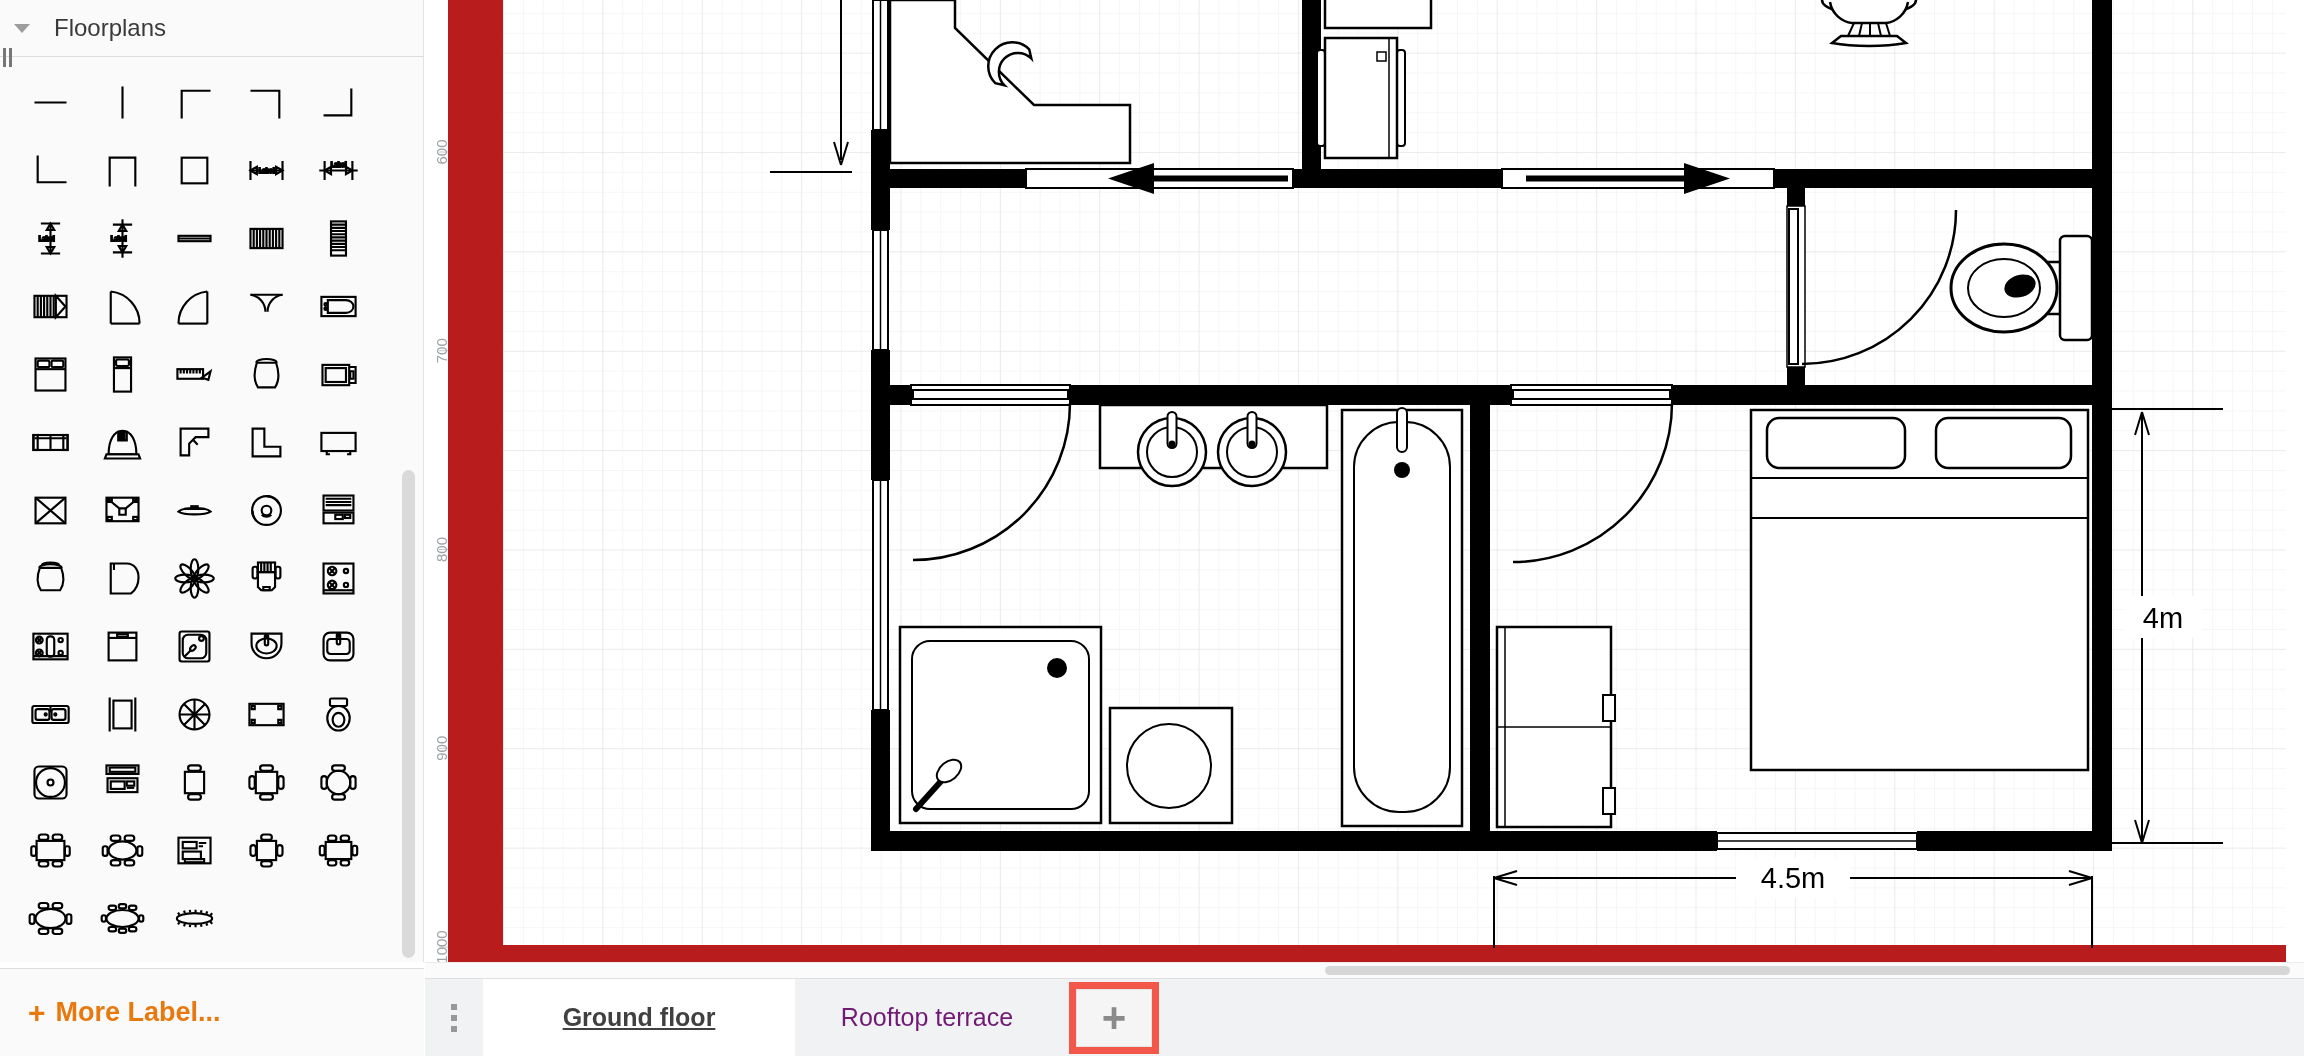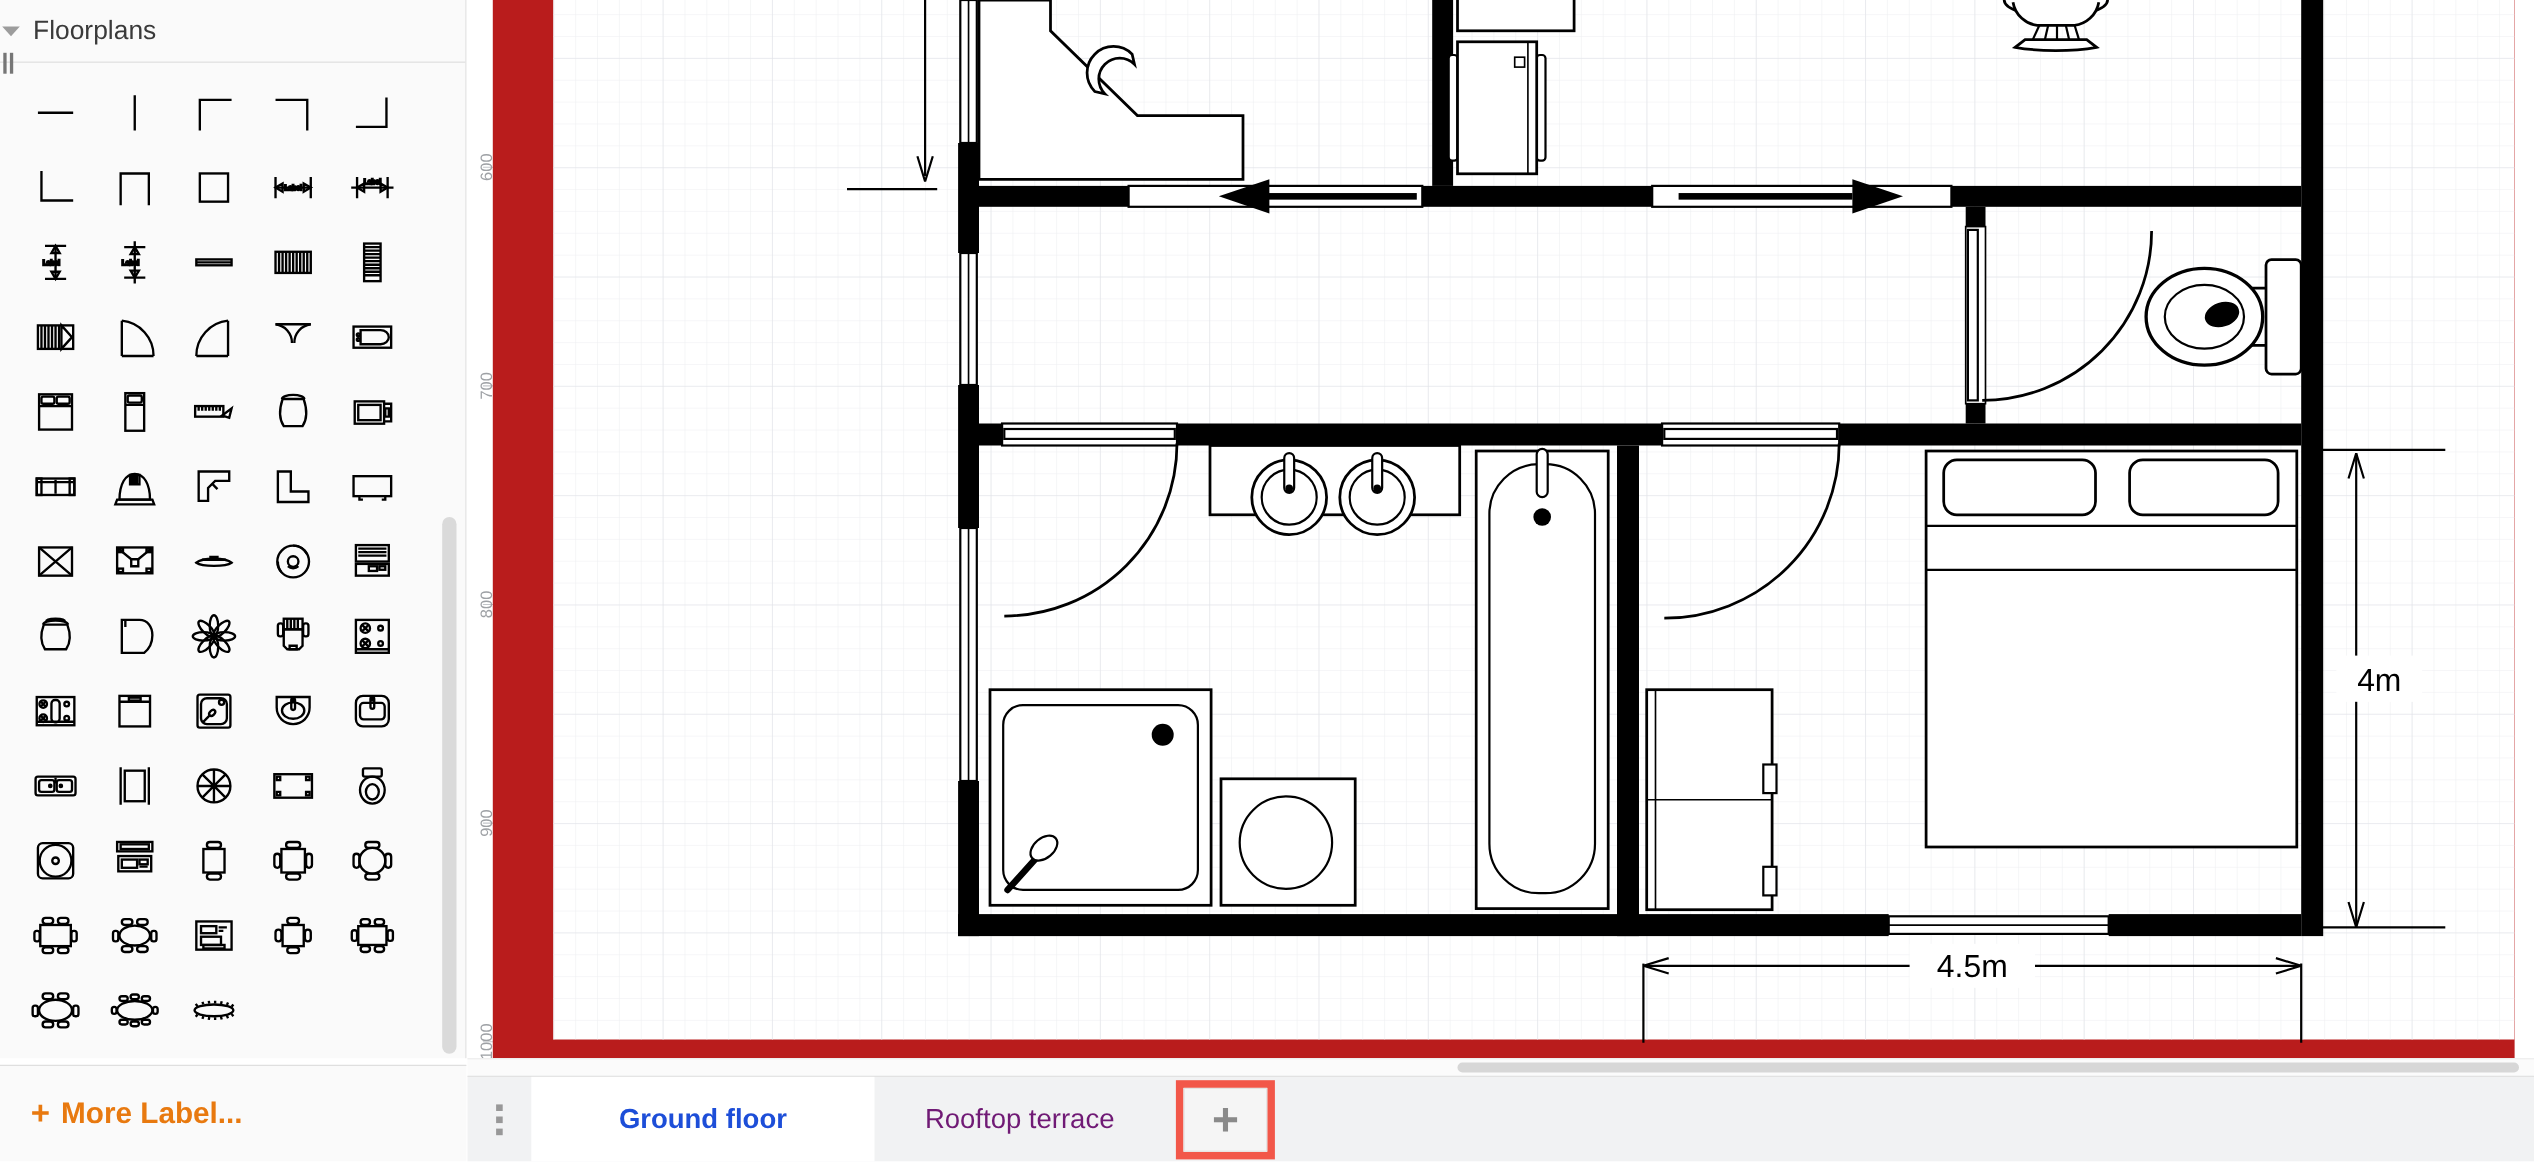--- a/index.html
+++ b/index.html
@@ -1,21 +1,21 @@
 <!DOCTYPE html>
 <html><head>
 <meta charset="utf-8">
 <style>
   * { margin:0; padding:0; box-sizing:border-box; }
   html,body { width:2304px; height:1056px; overflow:hidden; font-family:"Liberation Sans", sans-serif; background:#fff; }
   #app { position:relative; width:2304px; height:1056px; }
 
   
   #sidebar { position:absolute; left:0; top:0; width:424px; height:962px; background:#fafafa; border-right:1px solid #e2e2e2; }
-  .sb-header { height:57px; display:flex; align-items:center; gap:12px; padding-left:2px; border-bottom:1px solid #dcdcdc; font-size:24px; color:#3a3a3a; cursor:pointer; }
+  .sb-header { height:57px; display:flex; align-items:center; gap:24px; padding-left:14px; border-bottom:1px solid #dcdcdc; font-size:24px; color:#3a3a3a; cursor:pointer; }
   .tri { width:0; height:0; border-left:8px solid transparent; border-right:8px solid transparent; border-top:9px solid #9c9c9c; }
   #shapeGrid { position:absolute; left:0; top:58px; width:410px; height:900px; overflow:hidden;
                display:grid; grid-template-columns:repeat(5,72px); grid-auto-rows:68px; padding:10px 0 0 14px; }
   .cell { display:flex; align-items:center; justify-content:center; cursor:pointer; }
   .cell svg { width:47px; height:47px; }
   .cell svg * { stroke:#000; fill:none; stroke-width:2; }
   .sb-scroll { position:absolute; left:402px; top:470px; width:13px; height:488px; border-radius:7px; background:#dadada; }
   #sbFooter { position:absolute; left:0; top:968px; width:424px; height:88px; background:#fafafa; border-top:1px solid #dcdcdc;
               display:flex; align-items:center; gap:10px; padding-left:28px; color:#e8790f; font-size:27px; font-weight:bold; cursor:pointer; }
   #sbFooter .plus { font-size:30px; font-weight:bold; }
@@ -29,21 +29,21 @@
 
   
   #hscroll { position:absolute; left:425px; top:962px; width:1879px; height:16px; background:#fbfbfb; border-top:1px solid #ececec; }
   #hthumb { position:absolute; left:900px; top:3px; width:965px; height:9px; border-radius:5px; background:#d7d7d7; }
 
   
   #tabbar { position:absolute; left:425px; top:978px; width:1879px; height:78px; background:#f1f2f3; border-top:1px solid #e0e0e0; display:flex; align-items:stretch; }
   #pagesMenu { width:58px; display:flex; flex-direction:column; align-items:center; justify-content:center; gap:5px; cursor:pointer; }
   #pagesMenu i { width:6px; height:6px; background:#989898; display:block; }
   .tab { display:flex; align-items:center; justify-content:center; font-size:25px; cursor:pointer; }
-  .tab.active { width:312px; background:#ffffff; color:#1d4ed8; font-weight:bold; }
+  .tab.active { width:312px; background:#ffffff; color:#404040; font-weight:bold;text-decoration:underline; }
   .tab.inactive { width:264px; color:#701a75; }
   #addWrap { margin:4px 0 4px 10px; align-self:center; border:7px solid #f25749; cursor:pointer; }
   #addBtn { width:76px; height:58px; background:#f5f5f5; border:1px solid #e3e3e3; color:#8a8a8a; font-size:42px; font-weight:bold; display:flex; align-items:center; justify-content:center; line-height:1; }
 
   svg text { font-family:"Liberation Sans", sans-serif; }
 </style>
 </head>
 <body>
 
 <div id="app">

